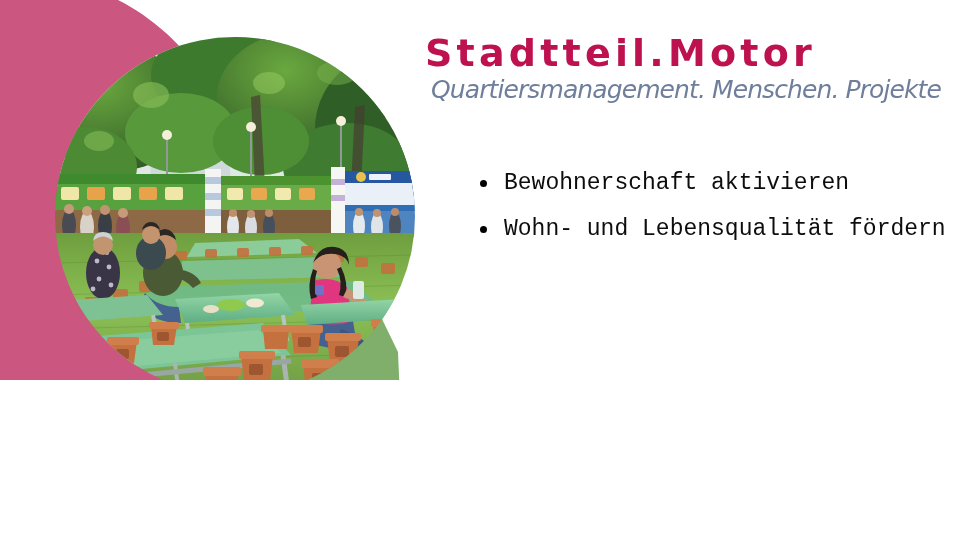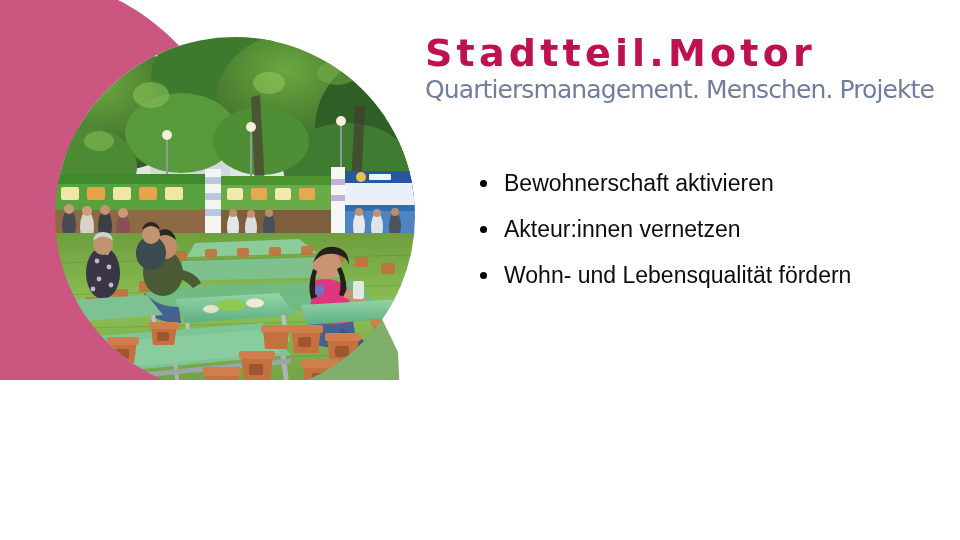--- a/index.html
+++ b/index.html
@@ -56,24 +56,25 @@
     margin: 0;
     font-family: "DejaVu Sans", sans-serif;
     font-size: 38px;
     font-weight: bold;
     letter-spacing: 4.2px;
     color: #BE1250;
     line-height: 1.05;
     white-space: nowrap;
   }
   #brand-subtitle {
-    margin: 0;
+    margin: 6px;
     margin-top: 2px;
     font-family: "DejaVu Sans", sans-serif;
     font-size: 25px;
+    font-style: italic;
     font-weight: normal;
     color: #6F7E9B;
     letter-spacing: -0.9px;
     line-height: 1.12;
     white-space: nowrap;
   }
 
   #bullet-list {
     position: absolute;
     left: 27px;
@@ -81,21 +82,21 @@
     margin: 0;
     padding: 0;
     list-style: none;
     width: 480px;
   }
   #bullet-list li {
     position: relative;
     padding-left: 52px;
     height: 46px;
     line-height: 46px;
-    font-family: Liberation Sans, sans-serif;
+    font-family: Liberation Mono, monospace;
     font-size: 23px;
     color: #0d0d0d;
     white-space: nowrap;
   }
   #bullet-list li .dot {
     position: absolute;
     left: 28px;
     top: 20px;
     width: 7px;
     height: 7px;
@@ -402,22 +403,18 @@
       <div id="brand-subtitle">Quartiersmanagement. Menschen. Projekte</div>
     </div>
 
     <ul id="bullet-list">
       <li>
         <span class="dot"></span>
         <span>Bewohnerschaft aktivieren</span>
       </li>
       <li>
         <span class="dot"></span>
-        <span>Akteur:innen vernetzen</span>
-      </li>
-      <li>
-        <span class="dot"></span>
         <span>Wohn- und Lebensqualität fördern</span>
       </li>
     </ul>
 
   </div>
 </div>
 
 </body></html>

